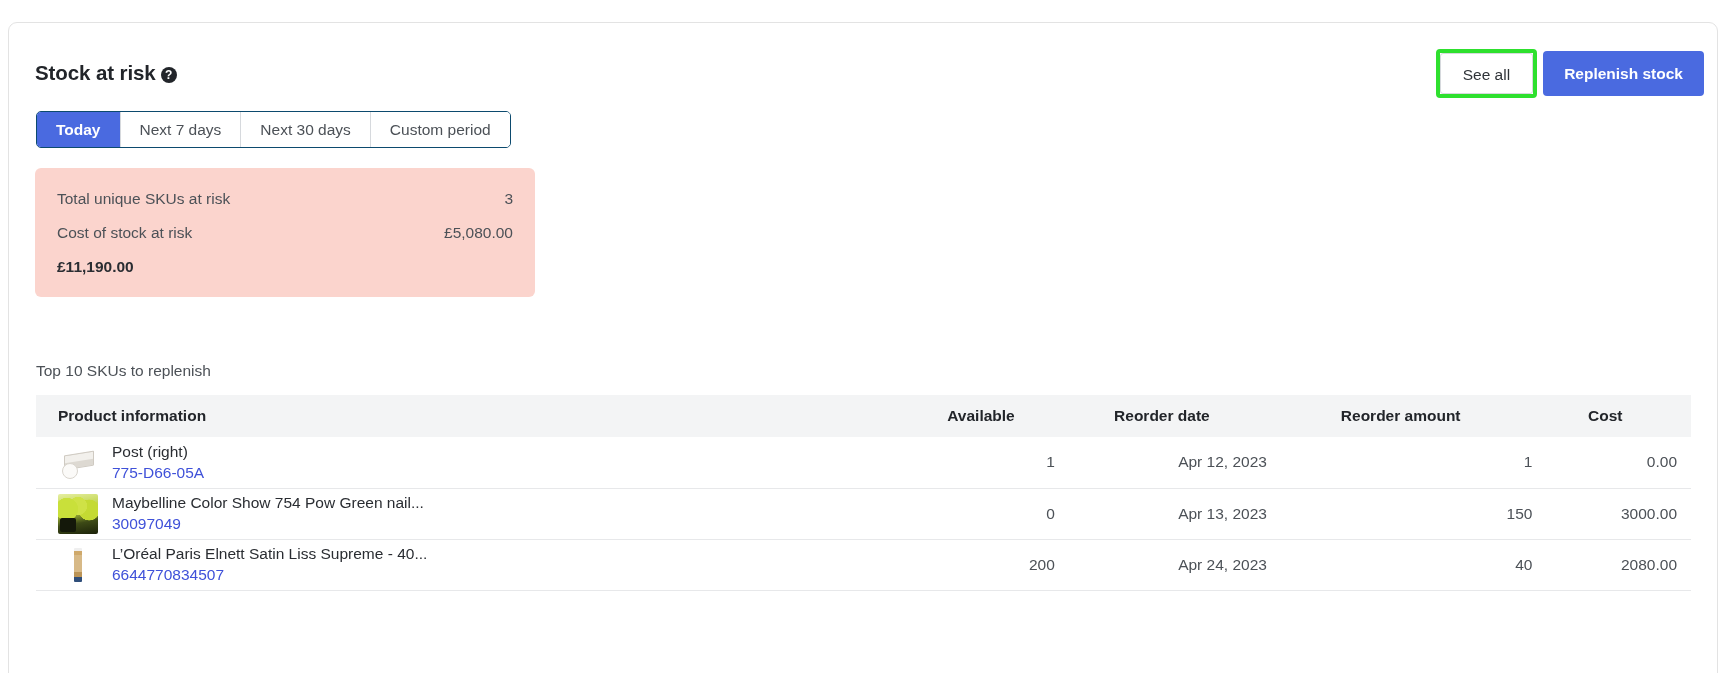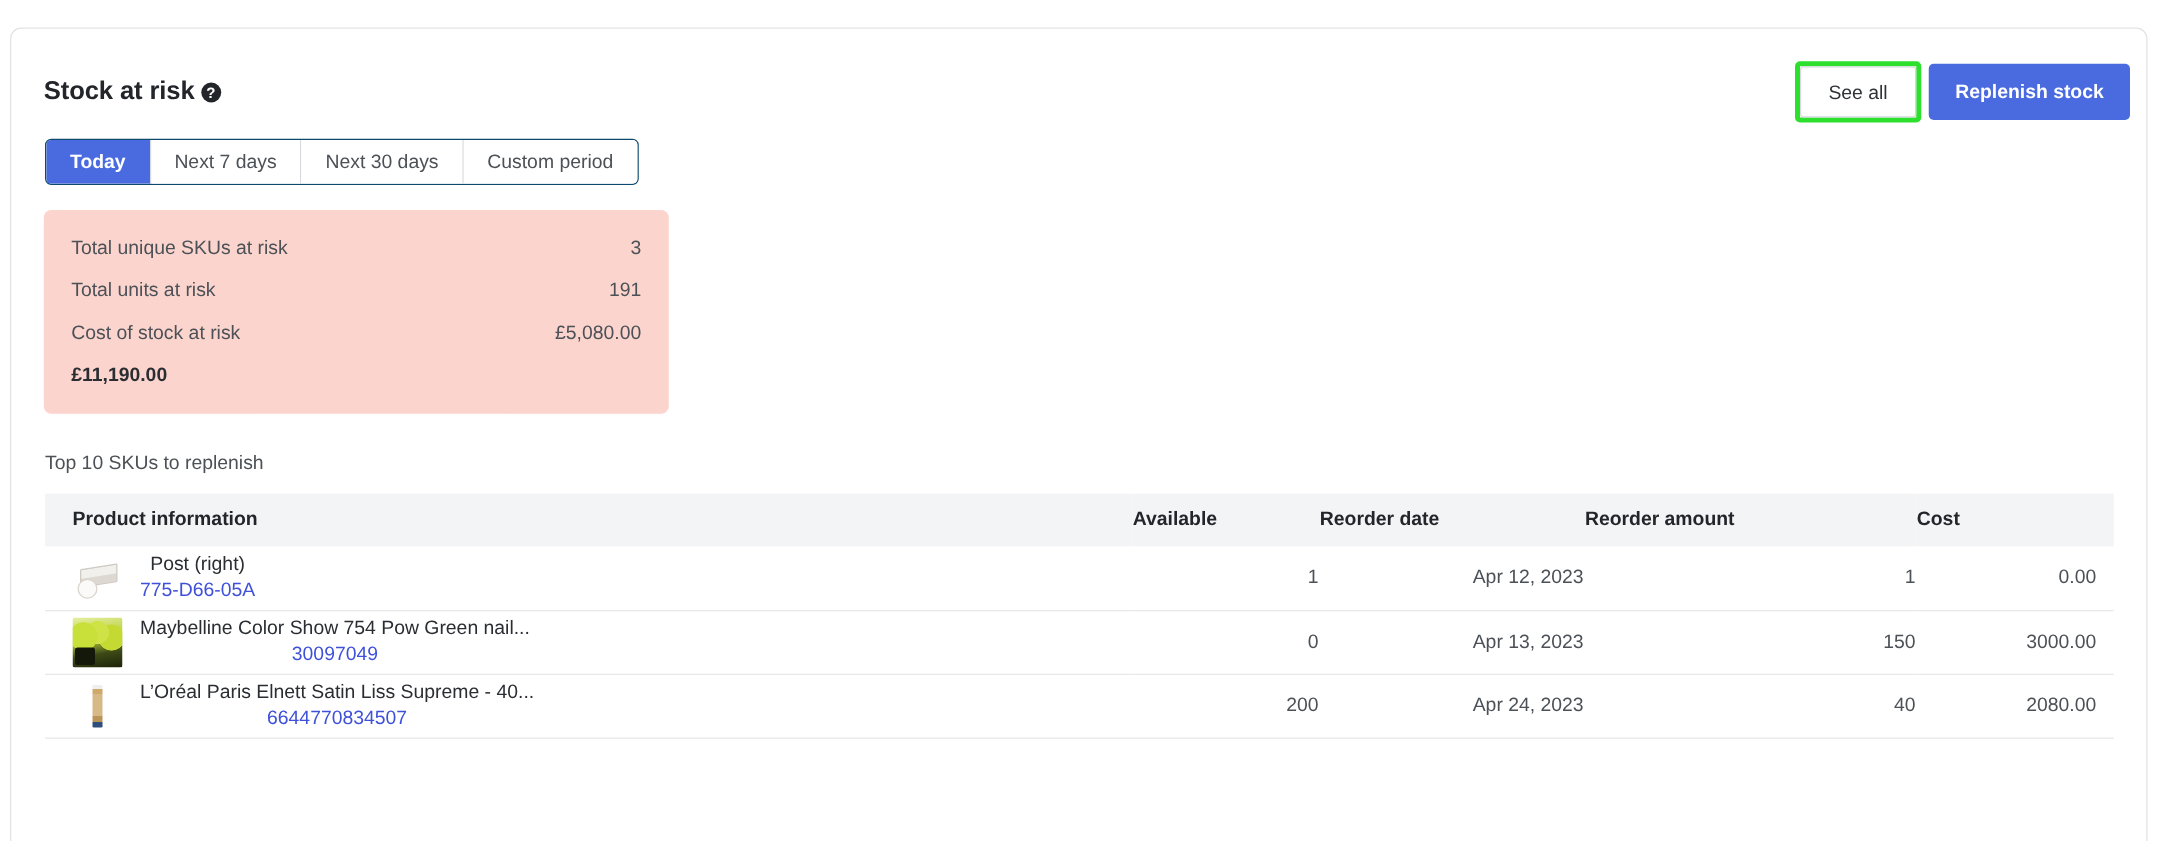--- a/index.html
+++ b/index.html
@@ -198,39 +198,39 @@
     border-collapse: collapse;
     font-family: "Liberation Sans", sans-serif;
   }
   thead th {
     background: #f3f4f5;
     font-size: 15.5px;
     font-weight: bold;
     color: #22252a;
     padding: 11px 0 11px 0;
     height: 42px;
-    text-align: left;
+    text-align: center;
     white-space: nowrap;
   }
   thead th.col-product {
     text-align: left;
     padding-left: 22px;
   }
   thead th.col-cost { padding-right: 14px; }
   tbody td {
     border-bottom: 1px solid #e7e8ea;
     font-size: 15.5px;
     color: #4c5157;
     text-align: right;
     height: 51px;
     vertical-align: middle;
     white-space: nowrap;
   }
   tbody td.col-product {
-    text-align: center;
+    text-align: left;
     padding-left: 22px;
   }
   tbody td.col-cost { padding-right: 14px; }
 
   .prod-cell {
     display: flex;
     align-items: center;
     gap: 14px;
   }
   .thumb {
@@ -331,24 +331,20 @@
     <div class="tab active">Today</div>
     <div class="tab">Next 7 days</div>
     <div class="tab">Next 30 days</div>
     <div class="tab">Custom period</div>
   </div>
 
   <div class="stats-box">
     <div class="stat-line">
       <span class="stat-label">Total unique SKUs at risk</span>
       <span class="stat-value">3</span>
-    </div>
-    <div class="stat-line">
-      <span class="stat-label">Total units at risk</span>
-      <span class="stat-value">191</span>
     </div>
     <div class="stat-line">
       <span class="stat-label">Cost of stock at risk</span>
       <span class="stat-value">£5,080.00</span>
     </div>
     <div class="stat-line bold">
       <span class="stat-value">£11,190.00</span>
     </div>
   </div>
 

